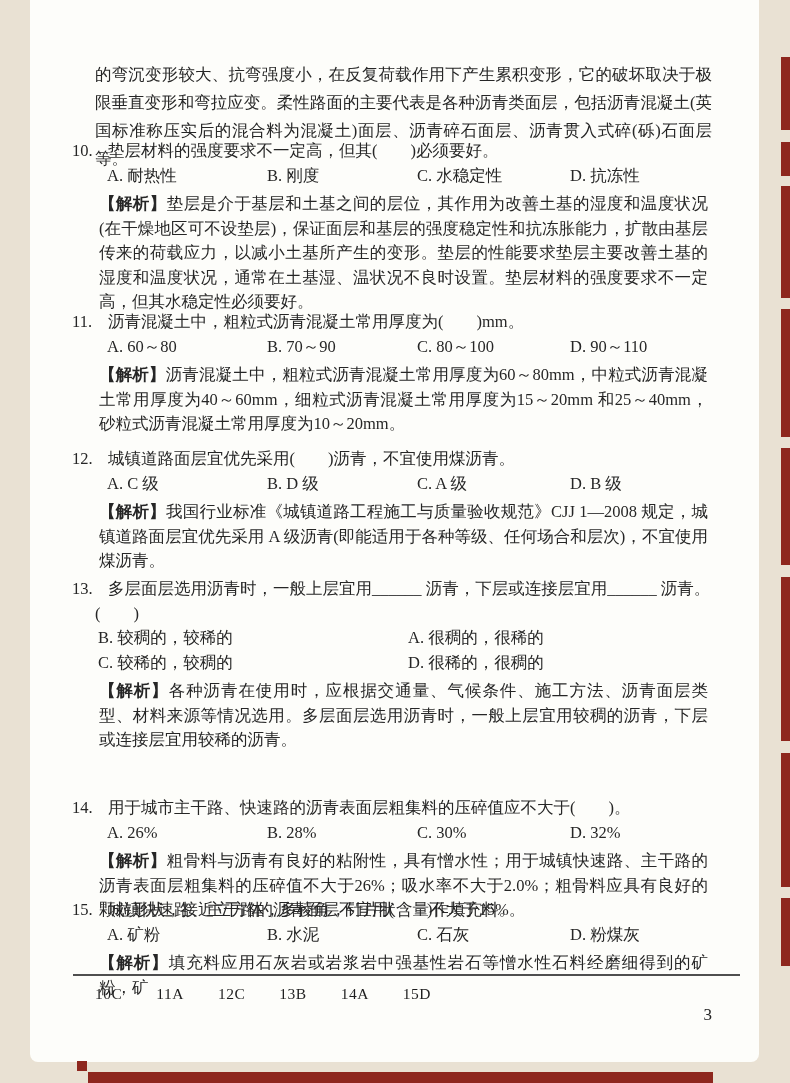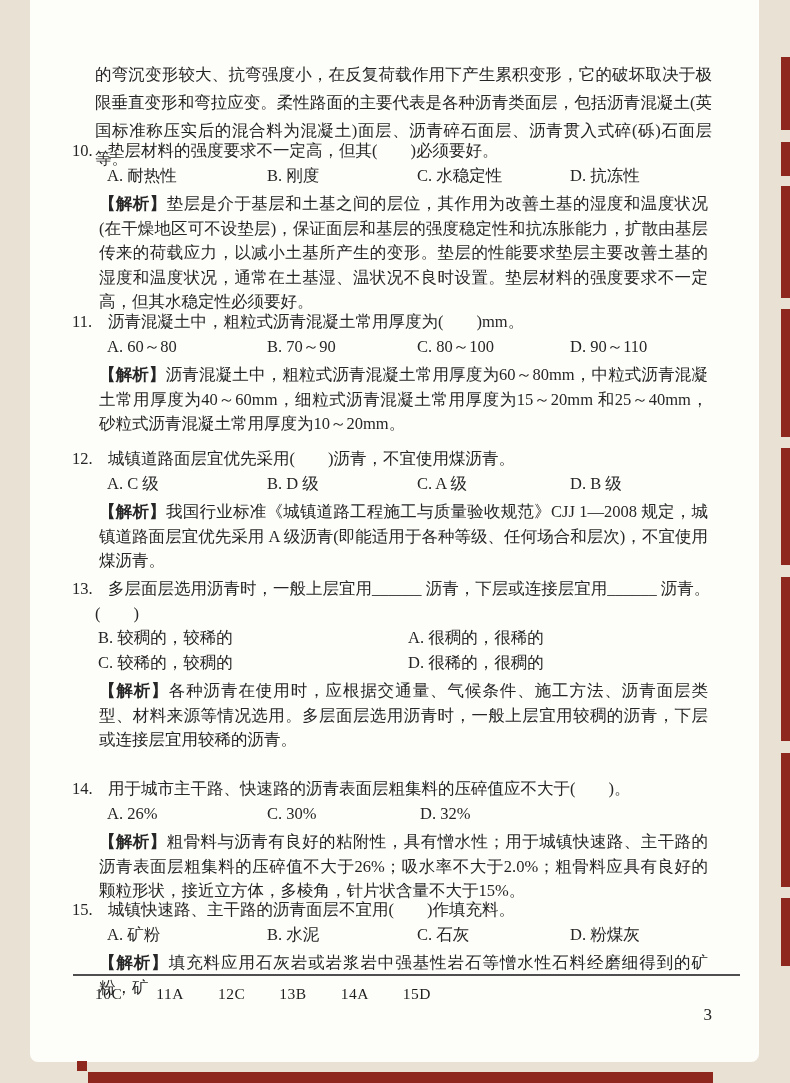--- a/index.html
+++ b/index.html
@@ -83,24 +83,25 @@
     <p class="stem"><span class="qnum">13.</span><span>多层面层选用沥青时，一般上层宜用______ 沥青，下层或连接层宜用______ 沥青。(  )</span></p>
     <div class="options2">
       <span class="opt">B. 较稠的，较稀的</span>
       <span class="opt">A. 很稠的，很稀的</span>
       <span class="opt">C. 较稀的，较稠的</span>
       <span class="opt">D. 很稀的，很稠的</span>
     </div>
     <p class="analysis"><span class="alabel">【解析】</span><span>各种沥青在使用时，应根据交通量、气候条件、施工方法、沥青面层类型、材料来源等情况选用。多层面层选用沥青时，一般上层宜用较稠的沥青，下层或连接层宜用较稀的沥青。</span></p>
   </div>
 
-  <div class="block" style="top:777px">
+  <div class="block" style="top:796px">
     <p class="stem"><span class="qnum">14.</span><span>用于城市主干路、快速路的沥青表面层粗集料的压碎值应不大于(  )。</span></p>
     <div class="options">
       <span class="opt0">A. 26%</span>
+      <span class="opt1">B. 28%</span>
       <span class="opt2">C. 30%</span>
       <span class="opt3">D. 32%</span>
     </div>
     <p class="analysis"><span class="alabel">【解析】</span><span>粗骨料与沥青有良好的粘附性，具有憎水性；用于城镇快速路、主干路的沥青表面层粗集料的压碎值不大于26%；吸水率不大于2.0%；粗骨料应具有良好的颗粒形状，接近立方体，多棱角，针片状含量不大于15%。</span></p>
   </div>
 
   <div class="block" style="top:898px">
     <p class="stem"><span class="qnum">15.</span><span>城镇快速路、主干路的沥青面层不宜用(  )作填充料。</span></p>
     <div class="options">
       <span class="opt0">A. 矿粉</span>

